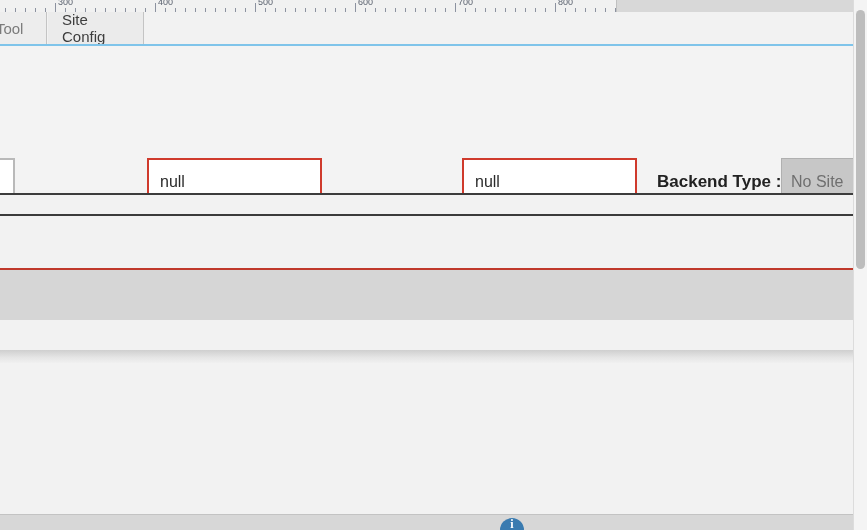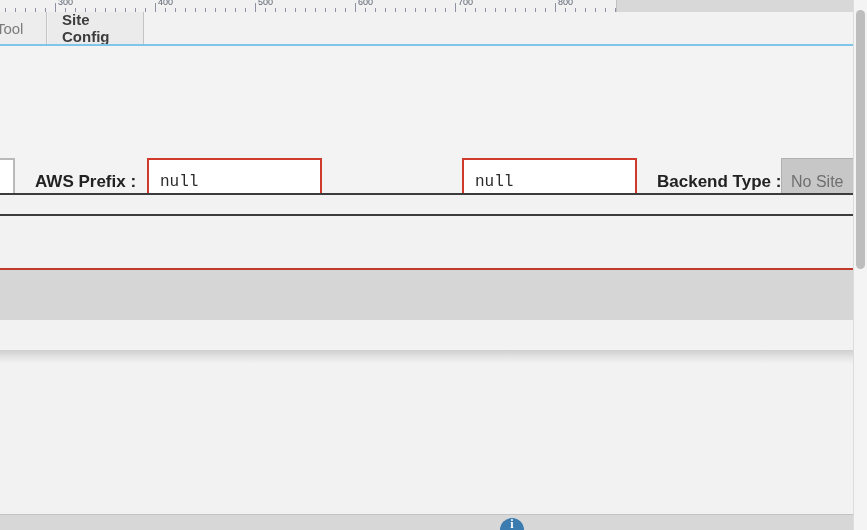--- a/index.html
+++ b/index.html
@@ -80,21 +80,21 @@
     left: -38px;
     width: 85px;
     color: #7b7b7b;
     background: #ededed;
   }
   .tab.active {
     left: 48px;
     width: 96px;
     background: #ebebeb;
     color: #3d3d3d;
-    font-weight: 700;
+    font-weight: 400;
   }
   .tabbar-filler {
     position: absolute;
     left: 145px; top: 0;
     width: 722px; height: 32px;
     background: #f2f2f2;
   }
   .tab-underline {
     position: absolute;
     left: 0; top: 44px;
@@ -133,21 +133,20 @@
     height: 48px;
     box-sizing: border-box;
     background: #ffffff;
     border: 2px solid #cf3a2c;
     display: flex;
     align-items: center;
     padding-left: 11px;
     font-size: 16px;
     color: #2b2b2b;
     cursor: text;
-    font-family: Liberation Mono, monospace;
   }
   .input-dot {
     position: absolute;
     bottom: 5px;
     left: 50%;
     transform: translateX(-50%);
     width: 6px; height: 6px;
     border-radius: 50%;
     background: #d42a1c;
   }
@@ -362,21 +361,20 @@
       <span>Site Config</span>
     </div>
   </div>
   <div class="tab-underline"></div>
 
   <div class="panel">
 
     <div class="input-cut"></div>
 
     <div class="field-row" style="left:35px; width:287px;">
-      <div class="field-label" style="left:0;">AWS Prefix :</div>
       <div class="text-input" style="left:112px; width:175px;">
         <span>null</span>
         <span class="input-dot"></span>
       </div>
     </div>
 
     <div class="field-row" style="left:343px; width:294px;">
       <div class="text-input" style="left:119px; width:175px;">
         <span>null</span>
         <span class="input-dot"></span>

